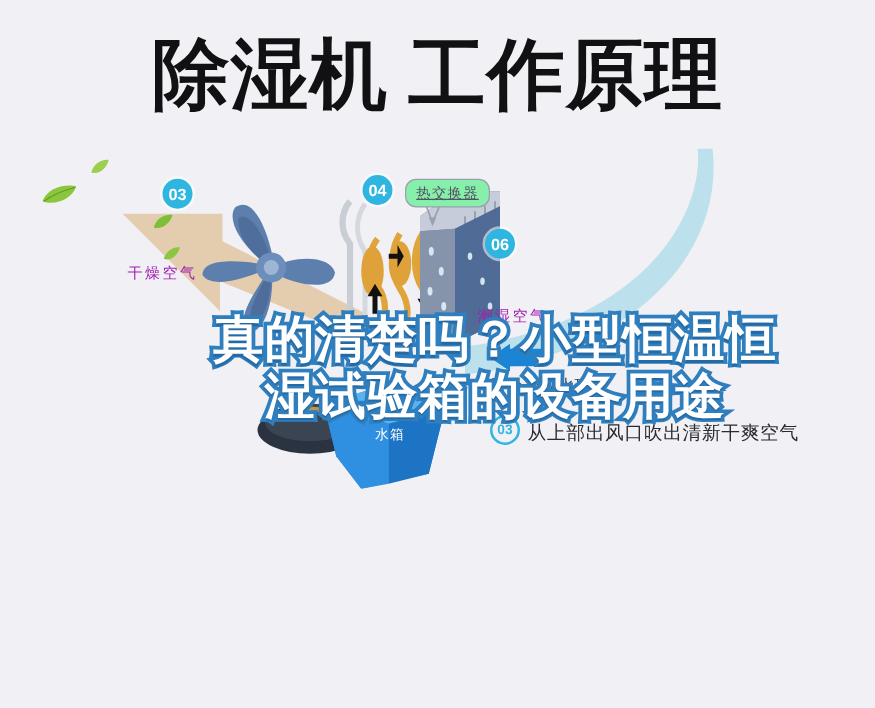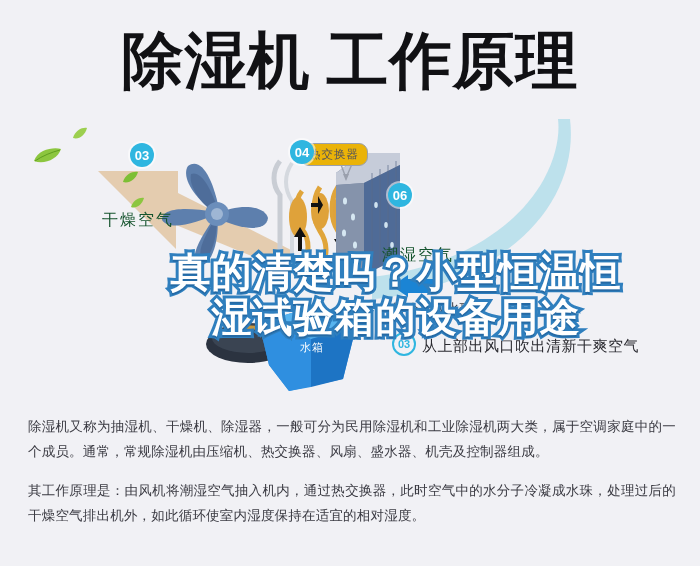--- a/index.html
+++ b/index.html
@@ -73,32 +73,33 @@
     display:flex;align-items:center;justify-content:center;
     letter-spacing:0px;
     box-shadow:0 0 0 2px rgba(255,255,255,0.55);
   }
   .badge-hollow{
     background:transparent;color:#2fb6e0;
     border:2px solid #2fb6e0;box-shadow:none;
   }
   .flow-label{
     position:absolute;
-    font-size:16px;color:#14532d;letter-spacing:2px;
+    font-size:12px;color:#a21caf;letter-spacing:2px;
     white-space:nowrap;
   }
 
   
   .callout{
-    position:absolute;left:300px;top:38px;
+    position:absolute;left:324px;top:38px;
     padding:3px 8px;
     border:1.4px solid #9aa0ad;border-radius:9px;
-    background:#eab308;
+    background:#86efac;
     font-size:11.5px;color:#53535c;letter-spacing:1px;
     white-space:nowrap;
+    text-decoration:underline;
   }
   .callout-tail{position:absolute;left:338px;top:57px;width:16px;height:20px;}
 
   
   .overlay{
     position:absolute;left:0;top:250px;width:700px;
     text-align:center;
     z-index:20;
     pointer-events:none;
     margin-left:46px;
@@ -295,18 +296,14 @@
       <span class="badge badge-hollow">03</span>
       <span class="legend-txt">从上部出风口吹出清新干爽空气</span>
     </div>
   </div>
 
   <div class="overlay">
     <span class="overlay-line">真的清楚吗？小型恒温恒</span>
     <span class="overlay-line">湿试验箱的设备用途</span>
   </div>
 
-  <div class="body-copy">
-    <p>除湿机又称为抽湿机、干燥机、除湿器，一般可分为民用除湿机和工业除湿机两大类，属于空调家庭中的一个成员。通常，常规除湿机由压缩机、热交换器、风扇、盛水器、机壳及控制器组成。</p>
-    <p>其工作原理是：由风机将潮湿空气抽入机内，通过热交换器，此时空气中的水分子冷凝成水珠，处理过后的干燥空气排出机外，如此循环使室内湿度保持在适宜的相对湿度。</p>
-  </div>
 
 </div>
 
 </body></html>

